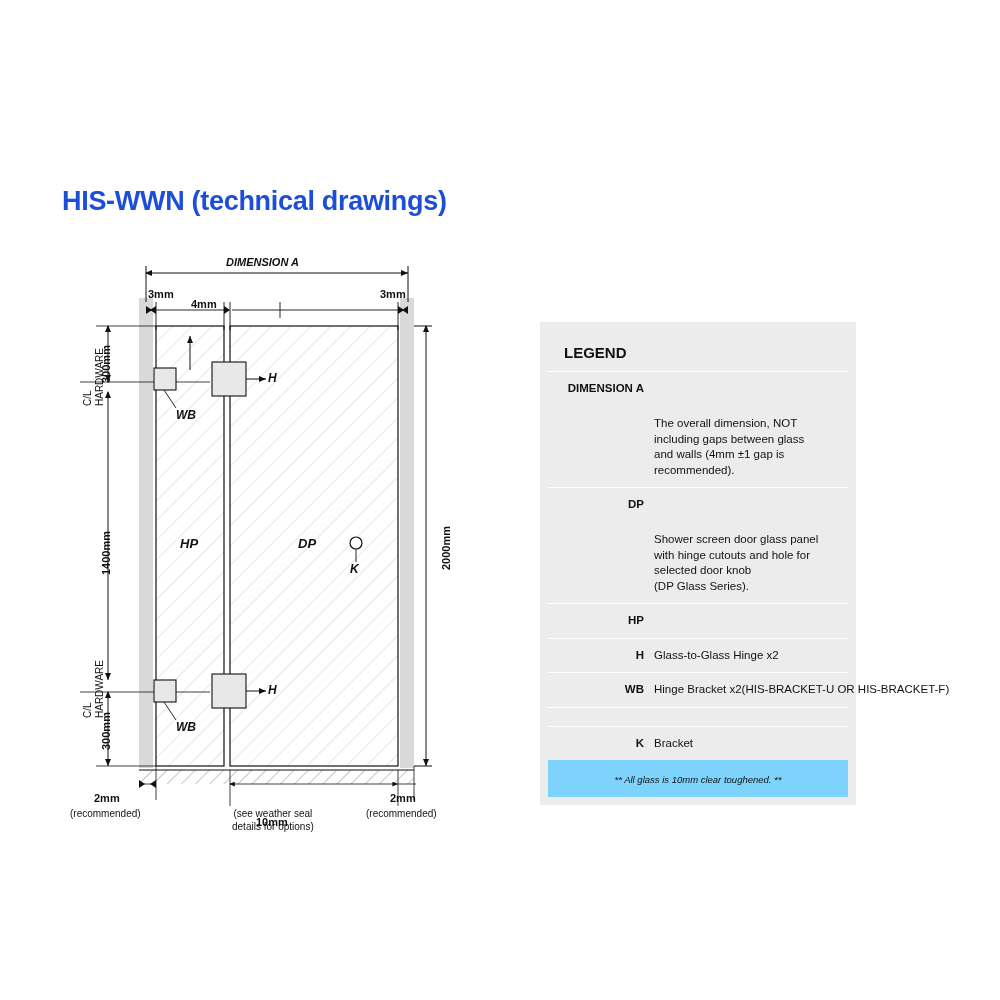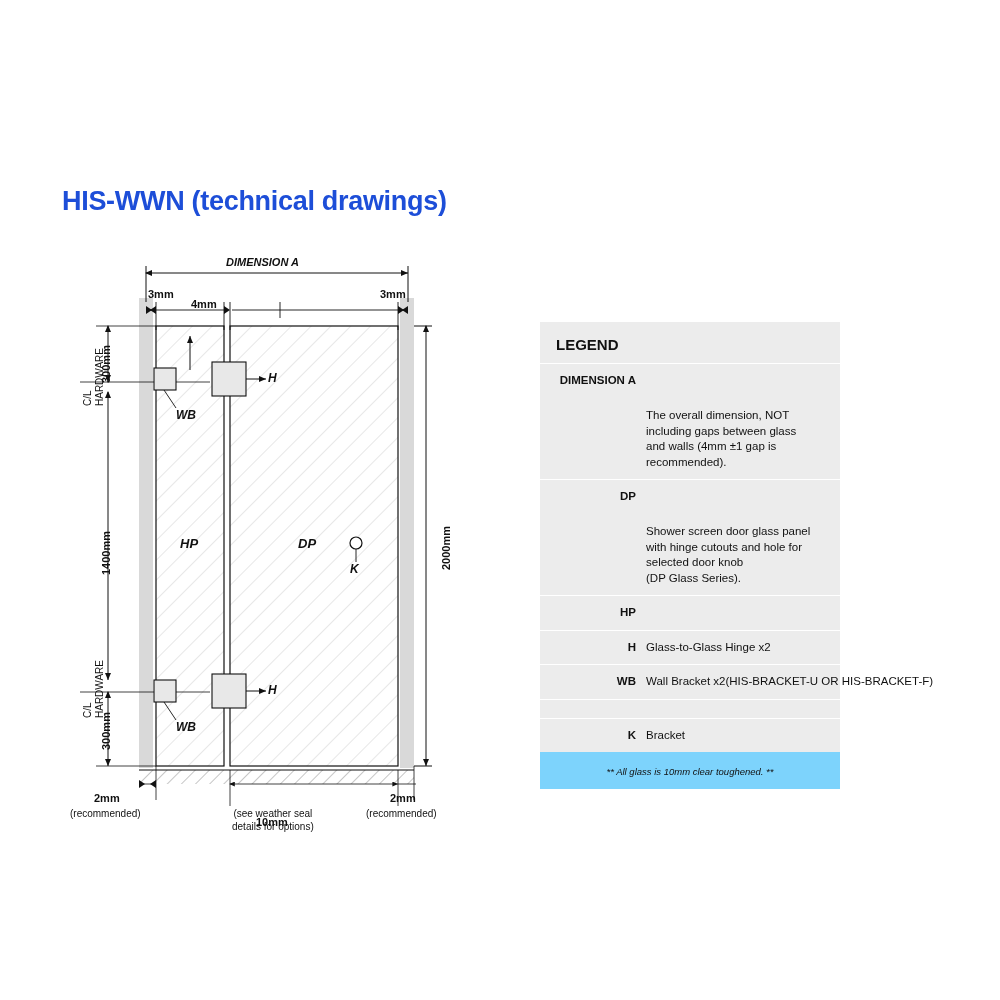--- a/index.html
+++ b/index.html
@@ -47,21 +47,21 @@
     transform: rotate(-90deg);
   }
 
   
   #legend {
     position: absolute;
     left: 540px;
     top: 322px;
     width: 300px;
     background: #ececec;
-    padding: 0;
+    padding: 8px;
   }
   #legend .legend-title {
     font-size: 15px;
     font-weight: bold;
     padding: 14px 16px 10px 16px;
   }
   .legend-row {
     display: flex;
     border-top: 1px solid #ffffff;
     padding: 9px 8px 9px 0;
@@ -245,21 +245,21 @@
   </div>
   <div class="legend-row tall">
     <div class="key">HP</div>
   </div>
   <div class="legend-row">
     <div class="key">H</div>
     <div class="desc">Glass-to-Glass Hinge x2</div>
   </div>
   <div class="legend-row">
     <div class="key">WB</div>
-    <div class="desc" style="white-space:nowrap;">Wall Bracket x2(HIS-BRACKET-U OR HIS-BRACKET-F)</div>
+    <div class="desc" style="white-space:nowrap;">Hinge Bracket x2(HIS-BRACKET-U OR HIS-BRACKET-F)</div>
   </div>
   <div class="spacer-row"></div>
   <div class="legend-row">
     <div class="key">K</div>
     <div class="desc">Bracket</div>
   </div>
   <div class="legend-note">** All glass is 10mm clear toughened. **</div>
 </div>
 
 </body></html>

